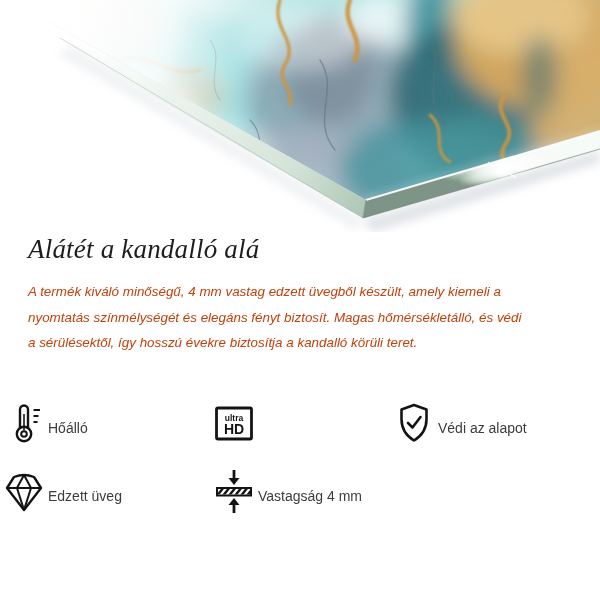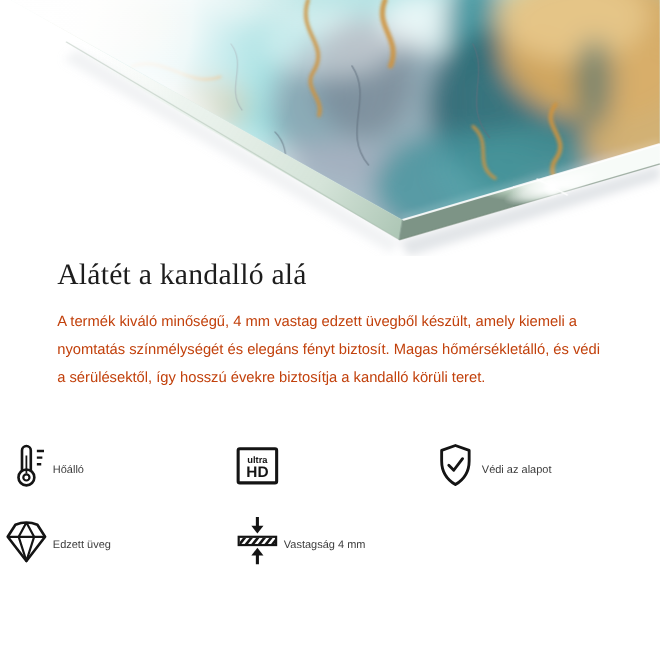--- a/index.html
+++ b/index.html
@@ -2,37 +2,37 @@
 <html><head>
 <meta charset="utf-8">
 <style>
   html,body{margin:0;padding:0;}
   body{
     width:600px;height:600px;position:relative;overflow:hidden;
     background:#ffffff;
     font-family:"Liberation Sans","DejaVu Sans",sans-serif;
   }
   .hero{position:absolute;top:0;left:0;width:600px;height:232px;}
-  .content{position:absolute;left:52px;top:231px;width:520px;}
+  .content{position:absolute;left:28px;top:231px;width:520px;font-style:italic;}
   .headline{
     margin:0;font-family:"Liberation Serif","DejaVu Serif",serif;
     font-weight:400;font-size:27px;line-height:36px;color:#1d1d1d;
     letter-spacing:.2px;
   }
   .desc{
     margin:12px 0 0 0;width:500px;
     font-size:13.4px;line-height:25.5px;color:#c2410c;
   }
   .features{
     position:absolute;top:399px;left:0;width:600px;
     display:grid;grid-template-columns:210px 180px 210px;row-gap:20px;
   }
   .feature{display:flex;flex-direction:row;align-items:center;}
   .feature .ic{height:48px;display:flex;align-items:center;justify-content:center;}
-  .feature .lbl{margin-top:9px;font-size:10px;color:#3c3c3c;white-space:nowrap;}
+  .feature .lbl{margin-top:9px;font-size:14px;color:#3c3c3c;white-space:nowrap;}
   .ic svg{display:block;}
 </style>
 </head>
 <body>
 
 <div class="hero">
 <svg width="600" height="232" viewBox="0 0 600 232" xmlns="http://www.w3.org/2000/svg">
   <defs>
     <linearGradient id="baseArt" x1="0" y1="0" x2="1" y2="0.3">
       <stop offset="0" stop-color="#eef6f3"></stop>

